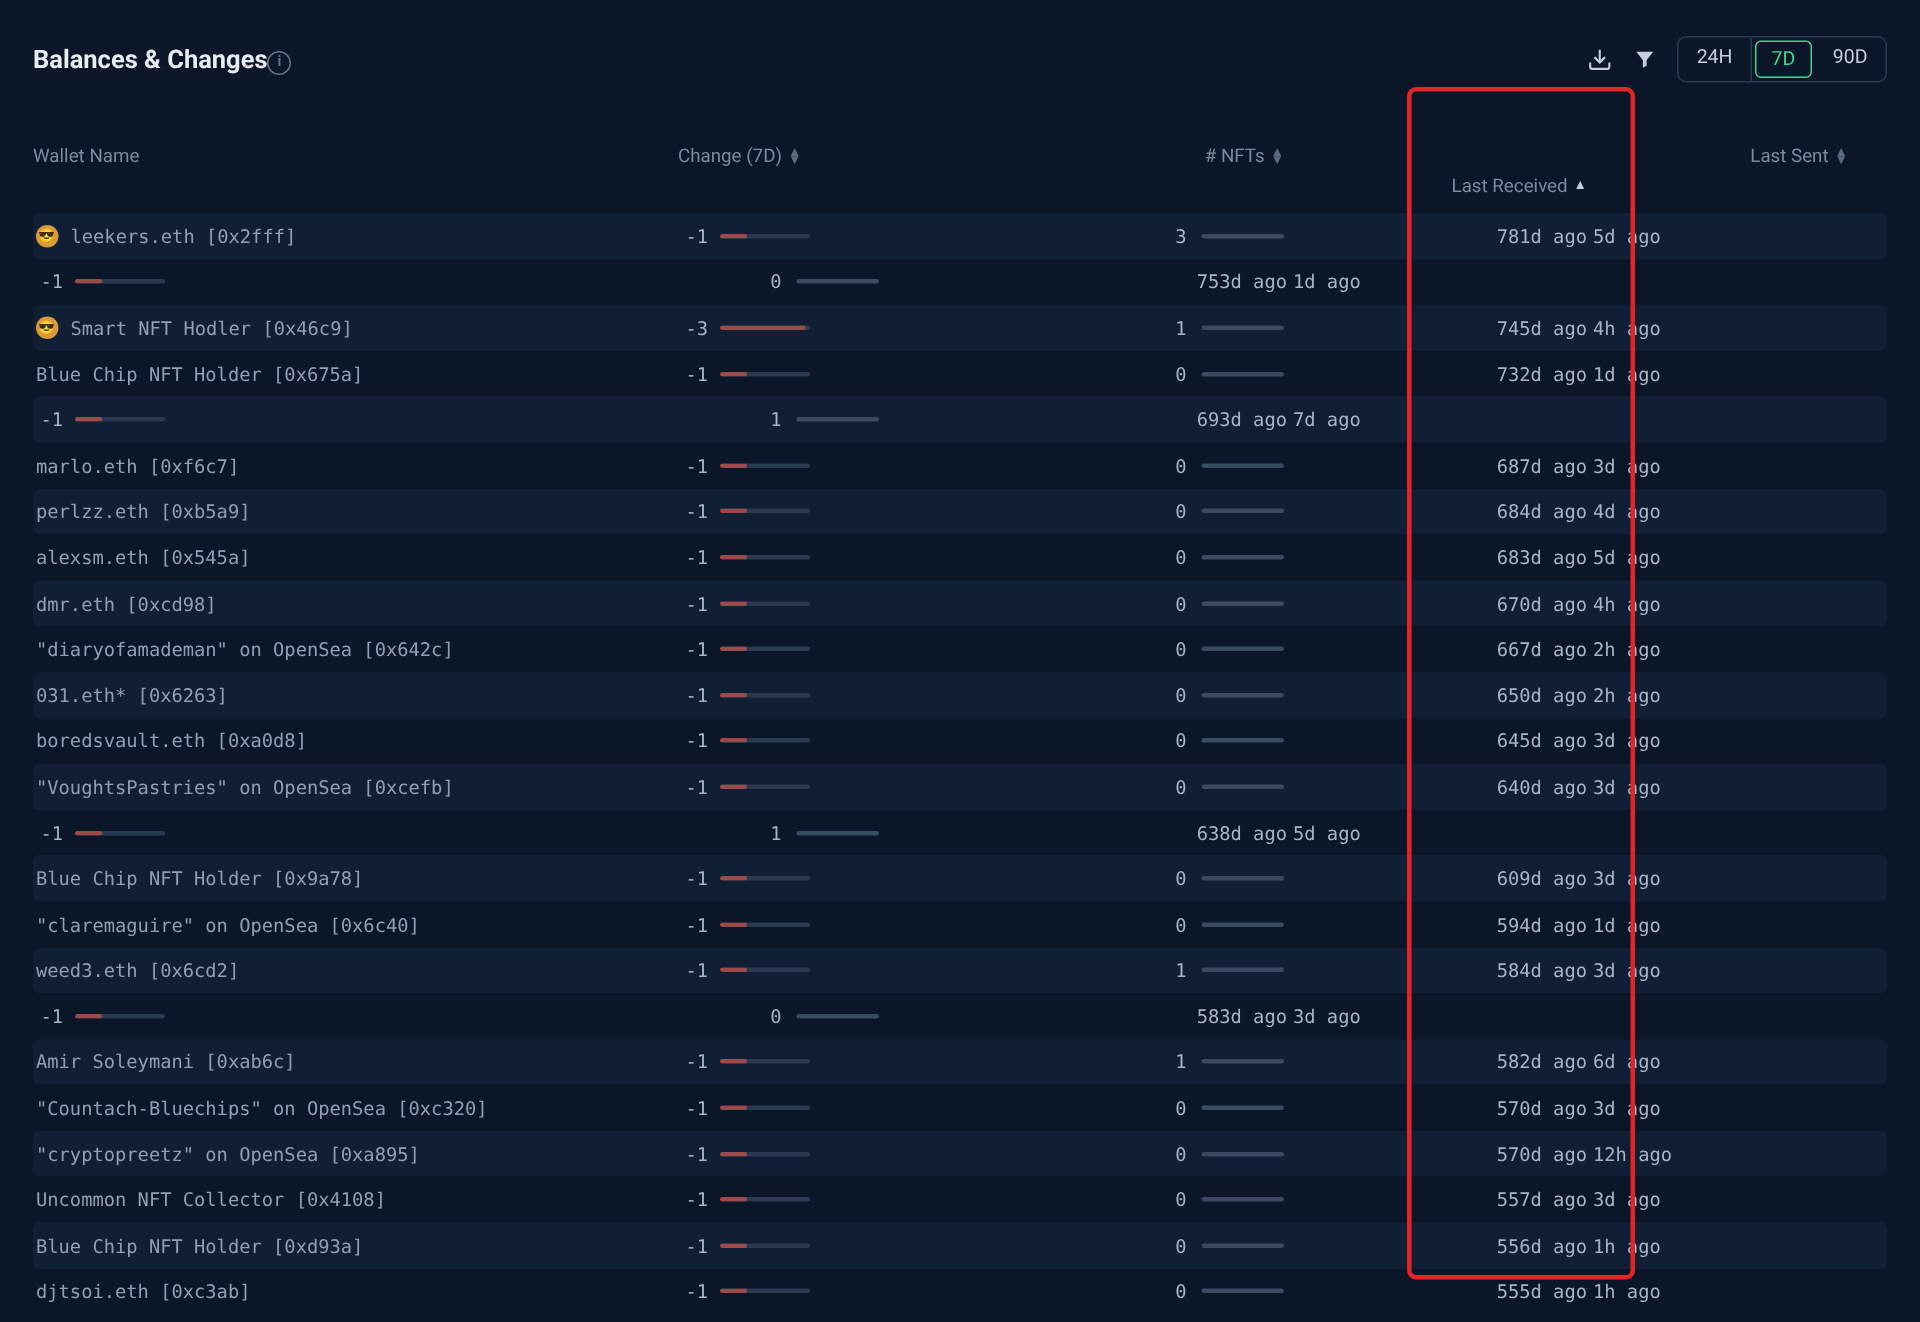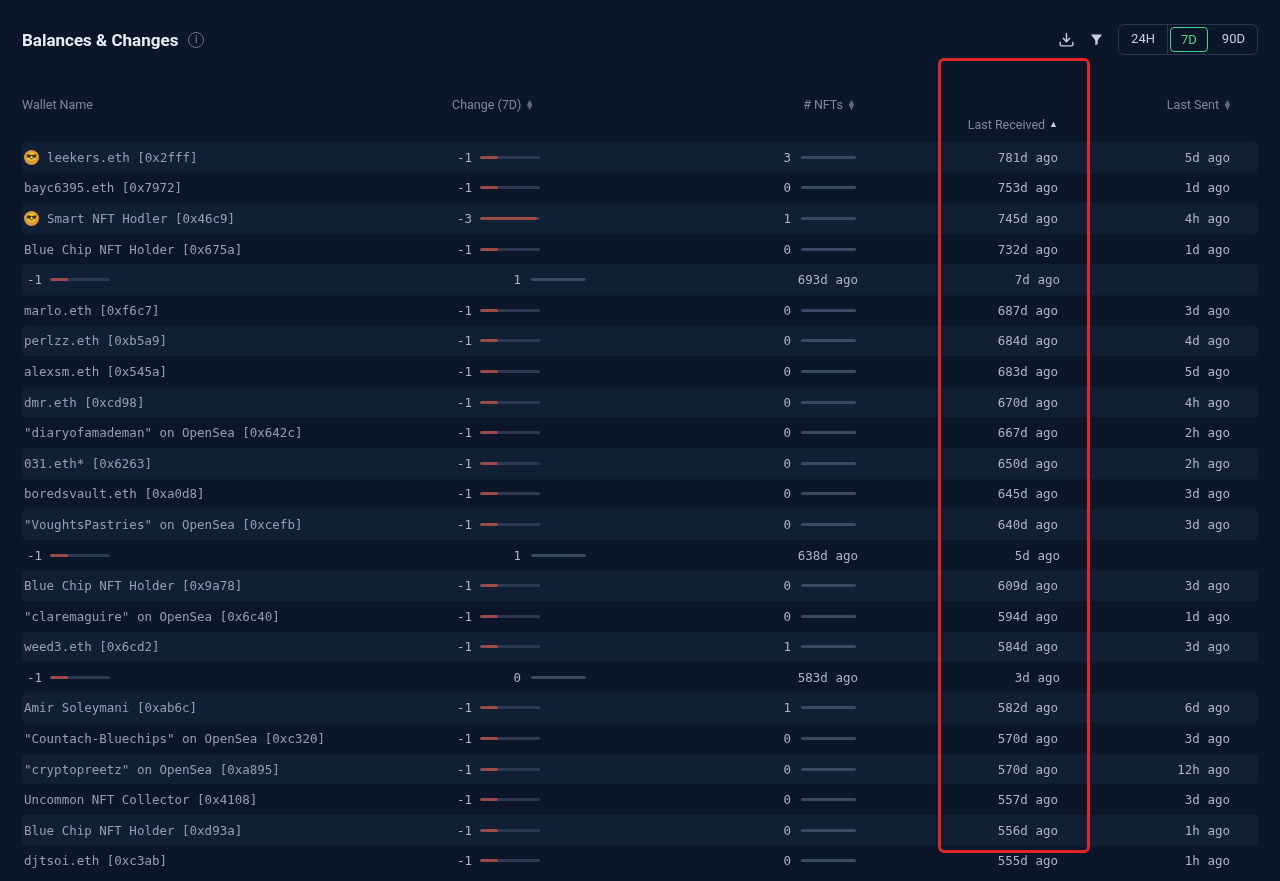--- a/index.html
+++ b/index.html
@@ -12,21 +12,21 @@
     height: 881px;
     overflow: hidden;
   }
   .container { padding: 24px 22px 0 22px; }
   .header {
     display: flex;
     align-items: center;
     justify-content: space-between;
     margin-bottom: 22px;
   }
-  .title-wrap { display: flex; align-items: center; gap: 10px; }
+  .title-wrap { display: flex; align-items: flex-end; }
   .title { color: #e8edf3; font-size: 17px; font-weight: 700; }
   .info-icon {
     width: 16px; height: 16px; border: 1.5px solid #66758a; border-radius: 50%;
     display: inline-flex; align-items: center; justify-content: center;
     font-size: 10px; color: #66758a; font-weight: 600;
   }
   .header-actions { display: flex; align-items: center; gap: 14px; }
   .icon-btn { color: #c5cedb; cursor: pointer; display: flex; align-items: center; }
   .range-group {
     display: flex; border: 1px solid #2a3a52; border-radius: 6px;
@@ -75,21 +75,21 @@
   .change-val { width: 20px; text-align: right; }
   .bar {
     width: 60px; height: 3px; background: #2a3a52; border-radius: 2px; position: relative; overflow: hidden;
   }
   .bar-fill { position: absolute; left: 0; top: 0; height: 100%; border-radius: 2px; }
   .bar-neg { background: #9c4a4a; }
   .td-nfts { display: flex; align-items: center; justify-content: flex-end; gap: 10px; color: #a9b4c4; padding-right: 6px;}
   .nfts-val { width: 14px; text-align: right; }
   .nfts-bar { width: 55px; height: 3px; background: #3a4a62; border-radius: 2px; }
   .td-received { text-align: right; color: #a9b4c4; padding-right: 4px;}
-  .td-sent { text-align: right; color: #a9b4c4; padding-right: 2px; }
+  .td-sent { text-align: left; color: #a9b4c4; padding-right: 2px; }
 
   .highlight-box {
     position: absolute;
     border: 3px solid #e02626;
     border-radius: 6px;
     pointer-events: none;
     left: 938px;
     top: 58px;
     width: 152px;
     height: 795px;
@@ -191,23 +191,20 @@
             </span>
           </div>
           <div class="td td-nfts">
             <span class="nfts-val">3</span>
             <span class="nfts-bar"></span>
           </div>
           <div class="td td-received">781d ago</div>
           <div class="td td-sent">5d ago</div>
         </div>
         <div class="tr">
-          <div class="td td-wallet">
-            <span>bayc6395.eth [0x7972]</span>
-          </div>
           <div class="td td-change">
             <span class="change-val">-1</span>
             <span class="bar">
               <span class="bar-fill bar-neg" style="width:30%"></span>
             </span>
           </div>
           <div class="td td-nfts">
             <span class="nfts-val">0</span>
             <span class="nfts-bar"></span>
           </div>

